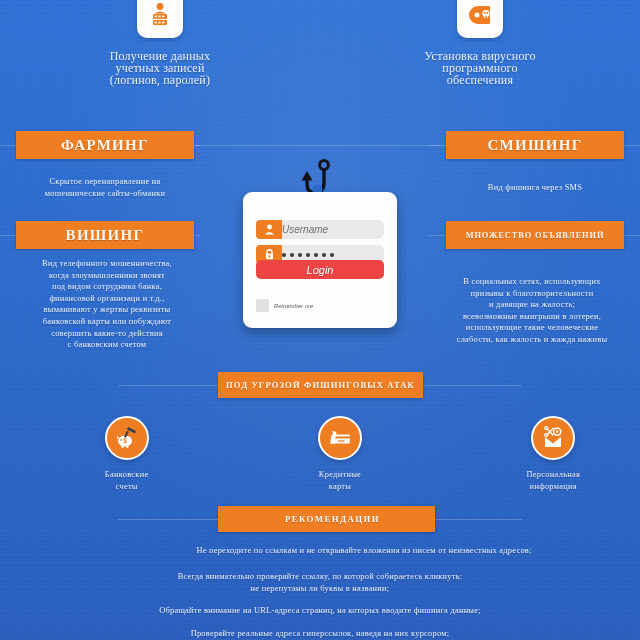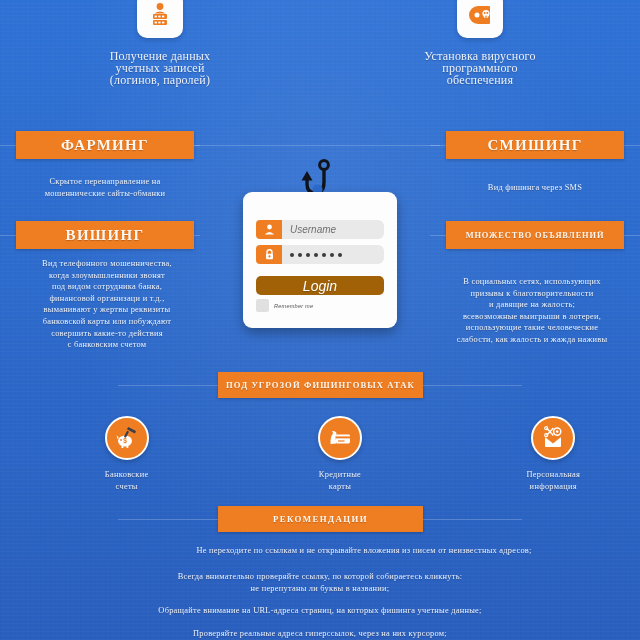--- a/index.html
+++ b/index.html
@@ -64,29 +64,29 @@
   .field{
     position:absolute;left:13px;width:128px;height:19px;
     display:flex;align-items:center;
   }
   .fIcon{
     width:26px;height:19px;background:#ef7d22;
     border-radius:4px 0 0 4px;display:flex;align-items:center;justify-content:center;
   }
   .fBox{
     flex:1;height:19px;background:#e9e9e9;border-radius:0 6px 6px 0;
-    display:flex;align-items:center;padding-left:8px;box-sizing:border-box;
+    display:flex;align-items:center;padding-left:0;box-sizing:border-box;
   }
   .fText{font-style:italic;font-size:10px;color:#6f6f6f;font-family:"Liberation Sans",sans-serif;}
   .dots{display:flex;gap:4px;}
   .dot{width:4px;height:4px;border-radius:50%;background:#3a3a3a;}
   #loginBtn{
-    position:absolute;left:13px;top:84px;width:128px;height:19px;
-    background:#a16207;border-radius:5px;display:flex;align-items:center;justify-content:center;
-    color:#fff;font-style:italic;font-size:14px;font-family:"Liberation Sans",sans-serif;
+    position:absolute;left:13px;top:68px;width:128px;height:19px;
+    background:#ef4444;border-radius:5px;display:flex;align-items:center;justify-content:center;
+    color:#fff;font-style:italic;font-size:11px;font-family:"Liberation Sans",sans-serif;
     text-shadow:0 1px 1px rgba(0,0,0,.2);
   }
   #remember{position:absolute;left:13px;top:107px;display:flex;align-items:center;gap:5px;}
   #rbox{width:13px;height:13px;background:#e0e0e0;border-radius:2px;}
   #rlab{font-size:5.6px;font-style:italic;color:#555;font-family:"Liberation Sans",sans-serif;letter-spacing:.2px;}
   #hook{position:absolute;left:290px;top:158px;width:48px;height:48px;}
 
   
   .circrow{position:absolute;left:0;top:416px;width:640px;display:flex;margin-left:20px;}
   .circcell{flex:1;display:flex;flex-direction:column;align-items:center;}
@@ -267,20 +267,20 @@
           <path d="M6.5 3 L13.4 10.4 M13.4 3 L6.5 10.4" stroke="#fff" stroke-width="1.4" fill="none"></path>
           <circle cx="6.2" cy="3.2" r="1.5" fill="none" stroke="#fff" stroke-width="1.2"></circle>
           <circle cx="6.2" cy="10.2" r="1.5" fill="none" stroke="#fff" stroke-width="1.2"></circle>
         </svg>
       </div>
       <div class="circcap">Персональная<br>информация</div>
     </div>
 
   </div>
 
-  <div class="banner" style="left:218px;top:506px;width:205px;height:26px;font-size:8.8px;letter-spacing:1.4px;">РЕКОМЕНДАЦИИ</div>
+  <div class="banner" style="left:218px;top:506px;width:205px;height:26px;font-size:8.8px;letter-spacing:1.4px;padding-left:12px;">РЕКОМЕНДАЦИИ</div>
 
   <div class="rec" style="top:545px;padding-left:44px;">Не переходите по ссылкам и не открывайте вложения из писем от неизвестных адресов;</div>
   <div class="rec" style="top:571px;">Всегда внимательно проверяйте ссылку, по которой собираетесь кликнуть:<br>не перепутаны ли буквы в названии;</div>
-  <div class="rec" style="top:605px;">Обращайте внимание на URL-адреса страниц, на которых фишинга учетные данные;</div>
-  <div class="rec" style="top:628px;">Проверяйте реальные адреса гиперссылок, через на них курсором;</div>
+  <div class="rec" style="top:605px;">Обращайте внимание на URL-адреса страниц, на которых вводите фишинга данные;</div>
+  <div class="rec" style="top:628px;">Проверяйте реальные адреса гиперссылок, наведя на них курсором;</div>
 
 </div>
 
 </body></html>

